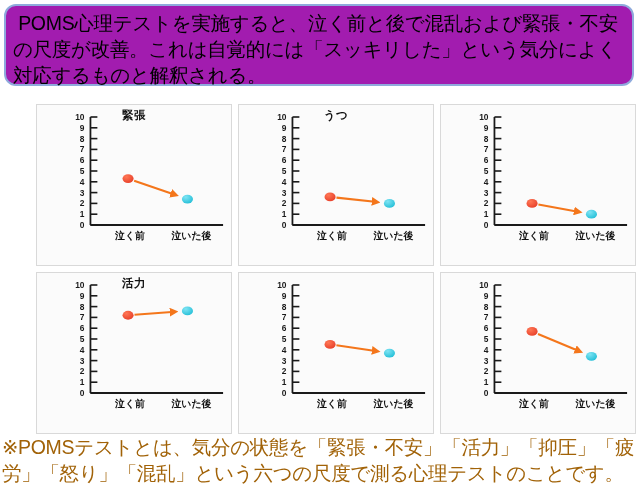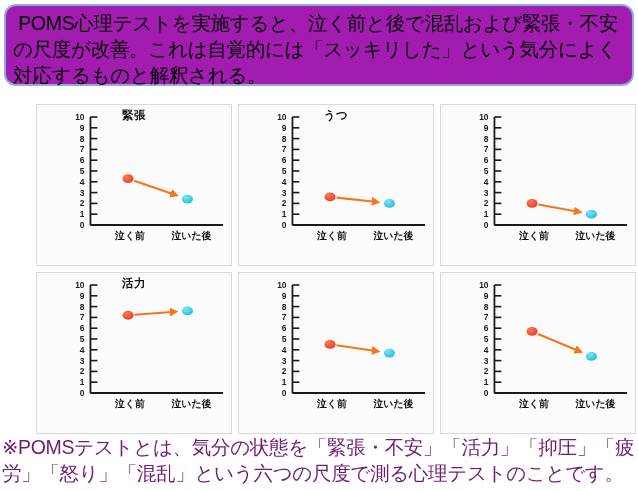--- a/index.html
+++ b/index.html
@@ -96,21 +96,21 @@
   }
 
   
   .footer-note {
     position: absolute;
     left: 2px;
     top: 434px;
     width: 634px;
     font-size: 19.5px;
     line-height: 26px;
-    color: #701a75;
+    color: #a16207;
     letter-spacing: -0.3px;
     white-space: pre-wrap;
   }
 </style>
 </head>
 <body>
 
 <div class="header-box">
   <div class="header-text"> POMS心理テストを実施すると、泣く前と後で混乱および緊張・不安の尺度が改善。これは自覚的には「スッキリした」という気分によく対応するものと解釈される。</div>
 </div>

